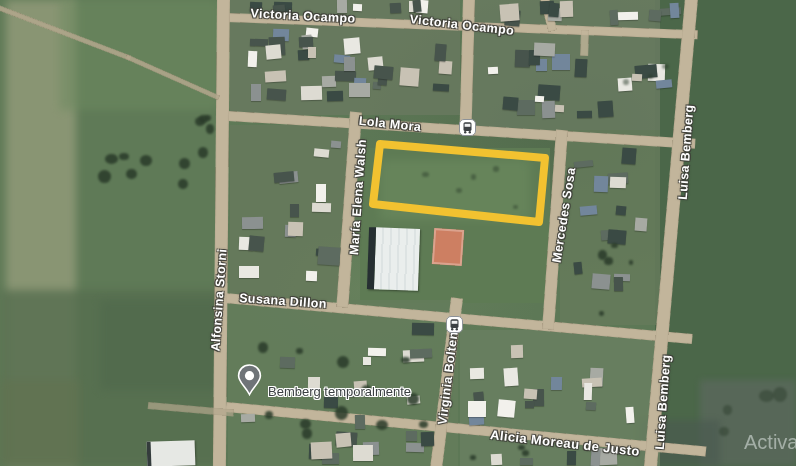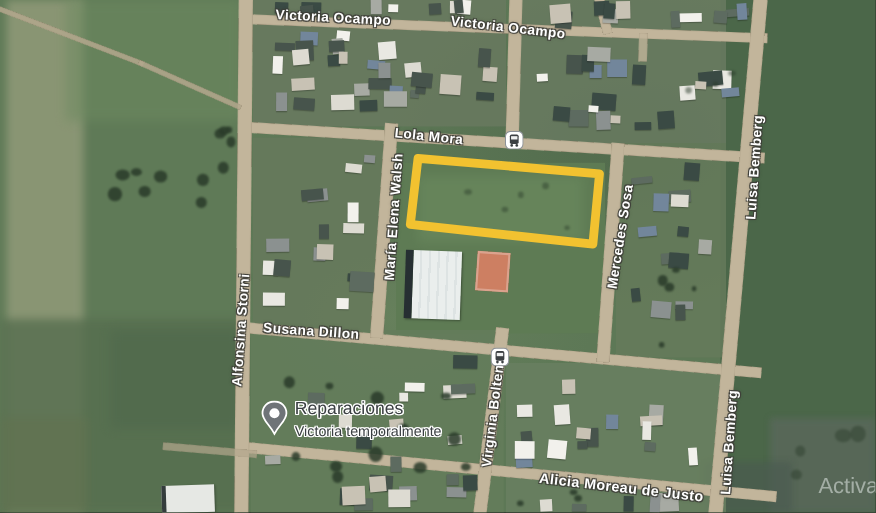--- a/index.html
+++ b/index.html
@@ -316,17 +316,16 @@
       <circle cx="10.8" cy="13.2" r="1.2" fill="#3c4043"></circle>
     </svg>
   </div>
 
   <div id="poi-pin">
     <svg width="25" height="32" viewBox="0 0 25 32">
       <path d="M12.5 1 C6.2 1 1.6 5.7 1.6 11.7 C1.6 18.2 8.4 22.2 12.5 30.5 C16.6 22.2 23.4 18.2 23.4 11.7 C23.4 5.7 18.8 1 12.5 1 Z" fill="#6f7478" stroke="#ffffff" stroke-width="1.6"></path>
       <circle cx="12.5" cy="11.7" r="4.6" fill="#ffffff"></circle>
     </svg>
   </div>
-  <div class="poi-text" id="poi-name">Reparaciones</div>
-  <div class="poi-text" id="poi-status">Victoria temporalmente</div>
+  <div class="poi-text" id="poi-status">Bemberg temporalmente</div>
 
   <div id="watermark">Activa</div>
 </div>
 
 </body></html>

